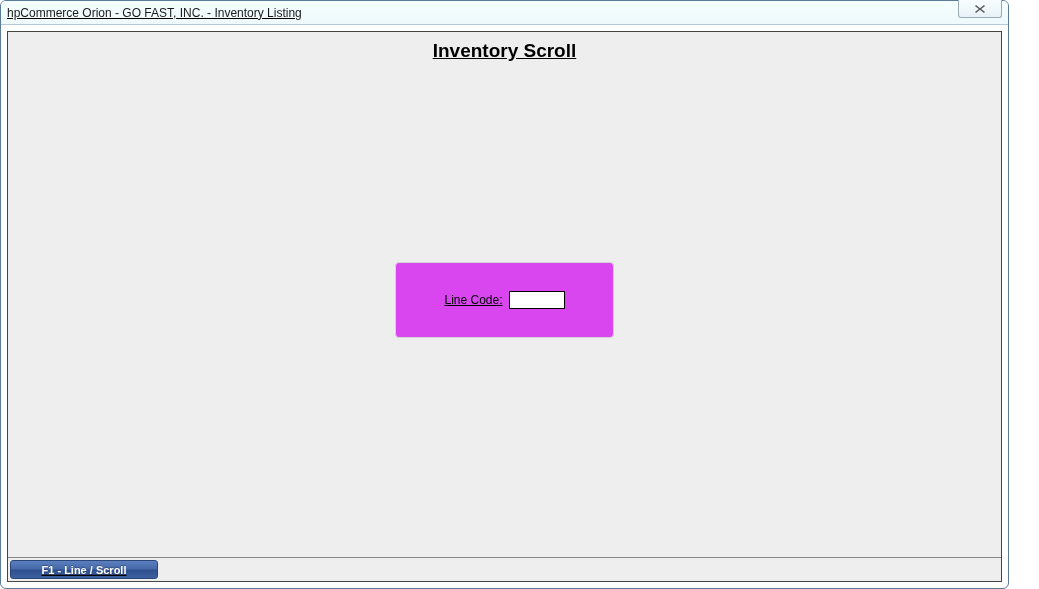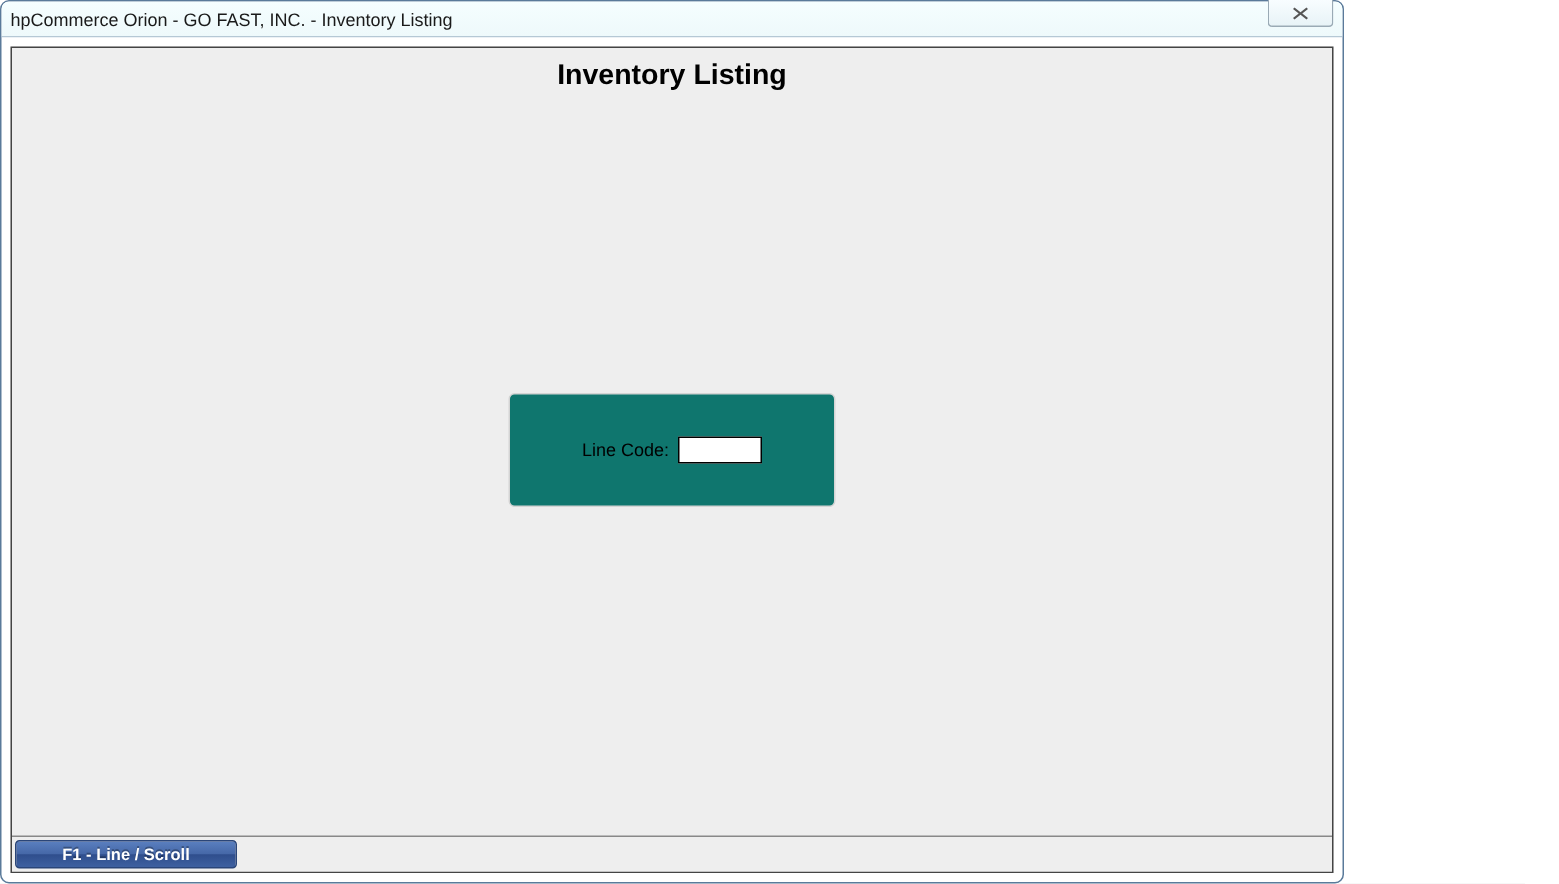--- a/index.html
+++ b/index.html
@@ -8,28 +8,29 @@
       padding: 0;
     }
     body {
       font-family: Tahoma, "Segoe UI", Arial, sans-serif;
       background: #ffffff;
       width: 1039px;
       height: 589px;
       overflow: hidden;
     }
     .window {
-      width: 896px;
+      width: 1009px;
       height: 589px;
       border: 1px solid #5a7a9a;
       border-radius: 6px;
       background: #ffffff;
       display: flex;
       flex-direction: column;
       position: relative;
+      text-decoration: underline;
     }
     .titlebar {
       height: 24px;
       background: linear-gradient(to bottom, #f5feff, #eef9fb);
       border-bottom: 1px solid #b5c8d5;
       display: flex;
       align-items: center;
       padding: 0 6px;
       border-radius: 5px 5px 0 0;
       position: relative;
@@ -84,21 +85,21 @@
       margin-top: 8px;
     }
     .center-area {
       flex: 1;
       display: flex;
       align-items: center;
       justify-content: center;
       margin-top: -20px;
     }
     .input-group {
-      background: #0f766e;
+      background: #d946ef;
       border: 1px solid #d4d4d4;
       border-radius: 4px;
       padding: 28px 48px;
       display: flex;
       align-items: center;
       gap: 6px;
     }
     .input-label {
       font-size: 12px;
       color: #000;
@@ -176,21 +177,21 @@
     <span class="titlebar-title">hpCommerce Orion - GO FAST, INC. - Inventory Listing</span>
     <div class="close-btn">
       <svg viewBox="0 0 12 10">
         <path d="M2 1 L6 4.2 L10 1 L11 2 L7.2 5 L11 8 L10 9 L6 5.8 L2 9 L1 8 L4.8 5 L1 2 Z" fill="#565656"></path>
       </svg>
     </div>
   </div>
 
   <div class="content">
     <div class="inner-panel">
-      <div class="page-title">Inventory Listing</div>
+      <div class="page-title">Inventory Scroll</div>
 
       <div class="center-area">
         <div class="input-group">
           <span class="input-label">Line Code:</span>
           <input type="text" class="input-field" value="" style="">
         </div>
       </div>
 
       <div class="toolbar">
         <div class="toolbar-button">F1 - Line / Scroll</div>

